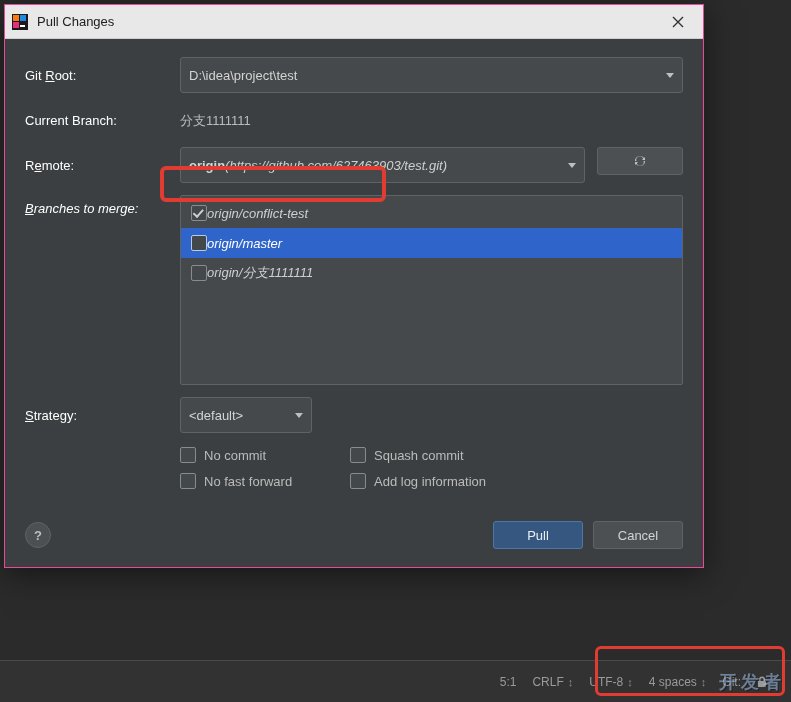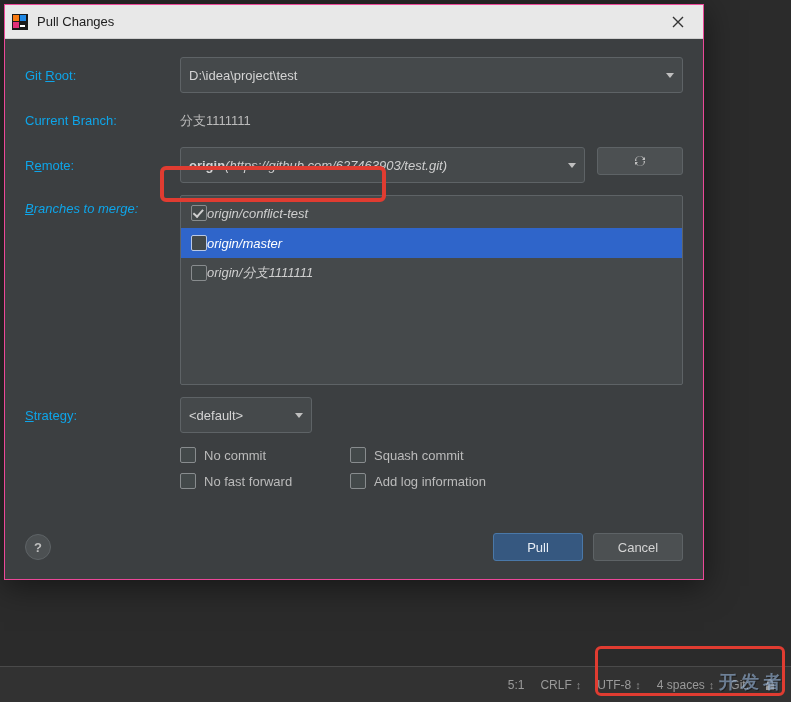--- a/index.html
+++ b/index.html
@@ -46,21 +46,21 @@
   }
   .row {
     display: flex;
     align-items: center;
     margin-bottom: 12px;
     min-height: 30px;
   }
   .row .label {
     width: 155px;
     flex-shrink: 0;
-    color: #0ea5e9;
+    color: #ffffff;
   }
   .row .label .mn { text-decoration: underline; }
   .row .field { flex: 1; display: flex; gap: 12px; align-items: stretch; }
 
   .combo {
     flex: 1;
     height: 36px;
     background: #45494b;
     border: 1px solid #5e6366;
     border-radius: 3px;
@@ -183,27 +183,27 @@
     position: absolute;
     border: 4px solid #e03c31;
     border-radius: 6px;
     pointer-events: none;
   }
   .hl1 { left: 160px; top: 166px; width: 226px; height: 36px; }
 
   .statusbar {
     position: absolute;
     left: 0; right: 0; bottom: 0;
-    height: 36px;
+    height: 42px;
     border-top: 1px solid #4a4a4a;
     background: #323232;
     display: flex;
     align-items: center;
     justify-content: flex-end;
-    padding: 0 10px;
+    padding: 0 18px;
     color: #9a9a9a;
     font-size: 12px;
     gap: 4px;
   }
   .statusbar .seg { padding: 0 6px; display: flex; align-items: center; gap: 4px; }
   .statusbar .updown::after { content: "\2195"; color: #888; font-size: 11px; }
   .statusbar .lock svg { display: block; }
 
   .watermark {
     position: absolute;
@@ -299,21 +299,21 @@
     <div class="row">
       <div class="label"><span class="mn">S</span>trategy:</div>
       <div class="field">
         <div class="combo strategy-combo">
           <span>&lt;default&gt;</span>
           <span class="caret"></span>
         </div>
       </div>
     </div>
 
-    <div class="row" style="margin-bottom:12px;">
+    <div class="row" style="margin-bottom:0;">
       <div class="label"></div>
       <div class="field">
         <div class="checks">
           <label class="check">
             <span class="cb"></span>
             <span>No <span class="mn">c</span>ommit</span>
           </label>
           <label class="check">
             <span class="cb"></span>
             <span>S<span class="mn">q</span>uash commit</span>

